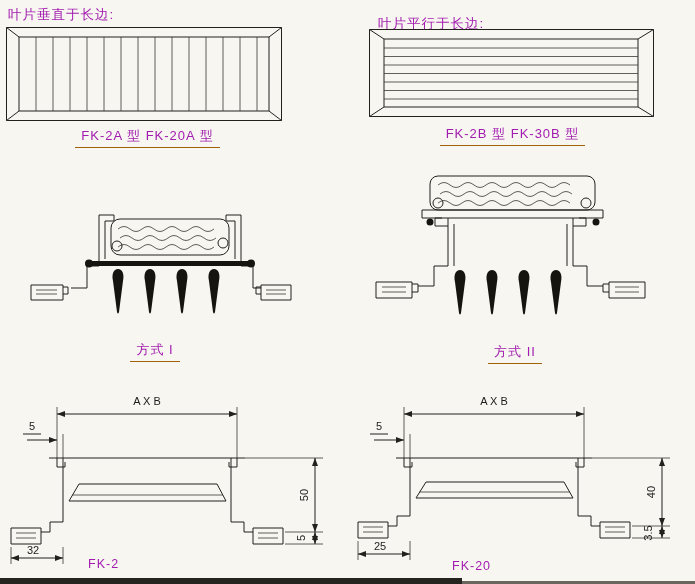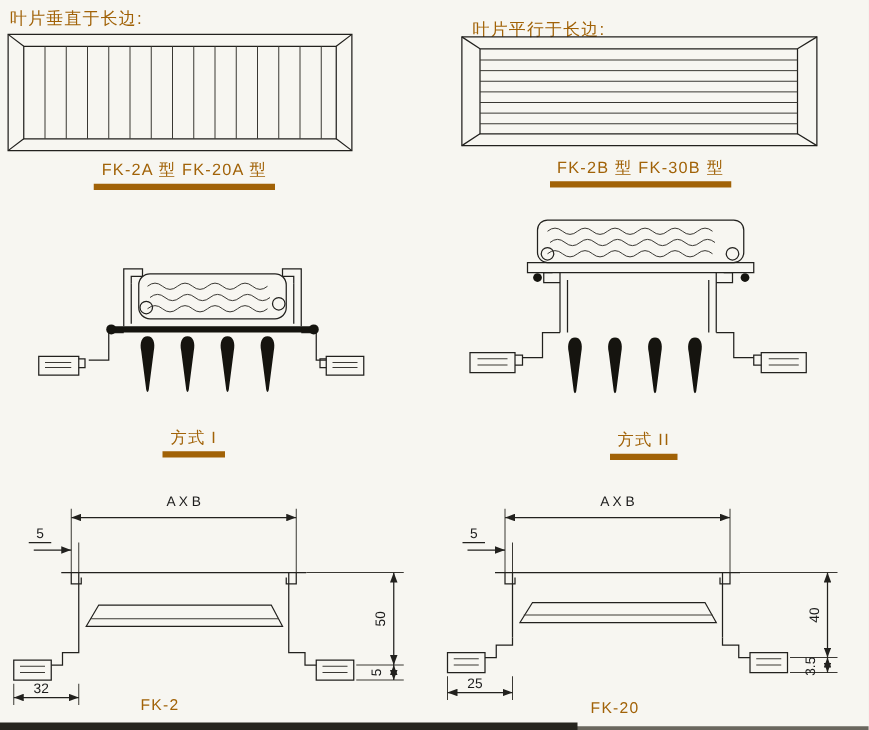--- a/index.html
+++ b/index.html
@@ -3,27 +3,27 @@
 <meta charset="utf-8">
 <style>
   html,body{margin:0;padding:0;}
   body{background:#e9e8e3;}
   .page{
     position:relative;
     width:695px;height:584px;
     background:#f7f6f1;
     overflow:hidden;
     font-family:"Liberation Sans",sans-serif;
-    color:#a16207;
+    color:#a21caf;
   }
   .abs{position:absolute;}
   .title{font-size:13.5px;letter-spacing:1px;white-space:nowrap;}
   .lbl{font-size:13px;letter-spacing:1px;text-align:center;white-space:nowrap;}
-  .lbl span{display:inline-block;border-bottom:5px solid #a16207;padding:0 6px 2px;}
-  .plain-lbl{font-size:12.5px;letter-spacing:1px;text-align:center;white-space:nowrap;}
+  .lbl span{display:inline-block;border-bottom:1px solid #a16207;padding:0 6px 2px;}
+  .plain-lbl{font-size:12.5px;letter-spacing:1px;white-space:nowrap;}
   svg{display:block;}
   svg *{vector-effect:non-scaling-stroke;}
   .ln{stroke:#22211e;stroke-width:1;fill:none;}
   .thin{stroke:#3a3833;stroke-width:0.8;fill:none;}
   .blk{fill:#15140f;stroke:none;}
   svg text{font-family:"Liberation Sans",sans-serif;font-size:11px;fill:#1c1c1c;}
   .scan-edge{background:#26241e;}
   .scan-edge2{background:#6a675e;}
 </style>
 </head>

